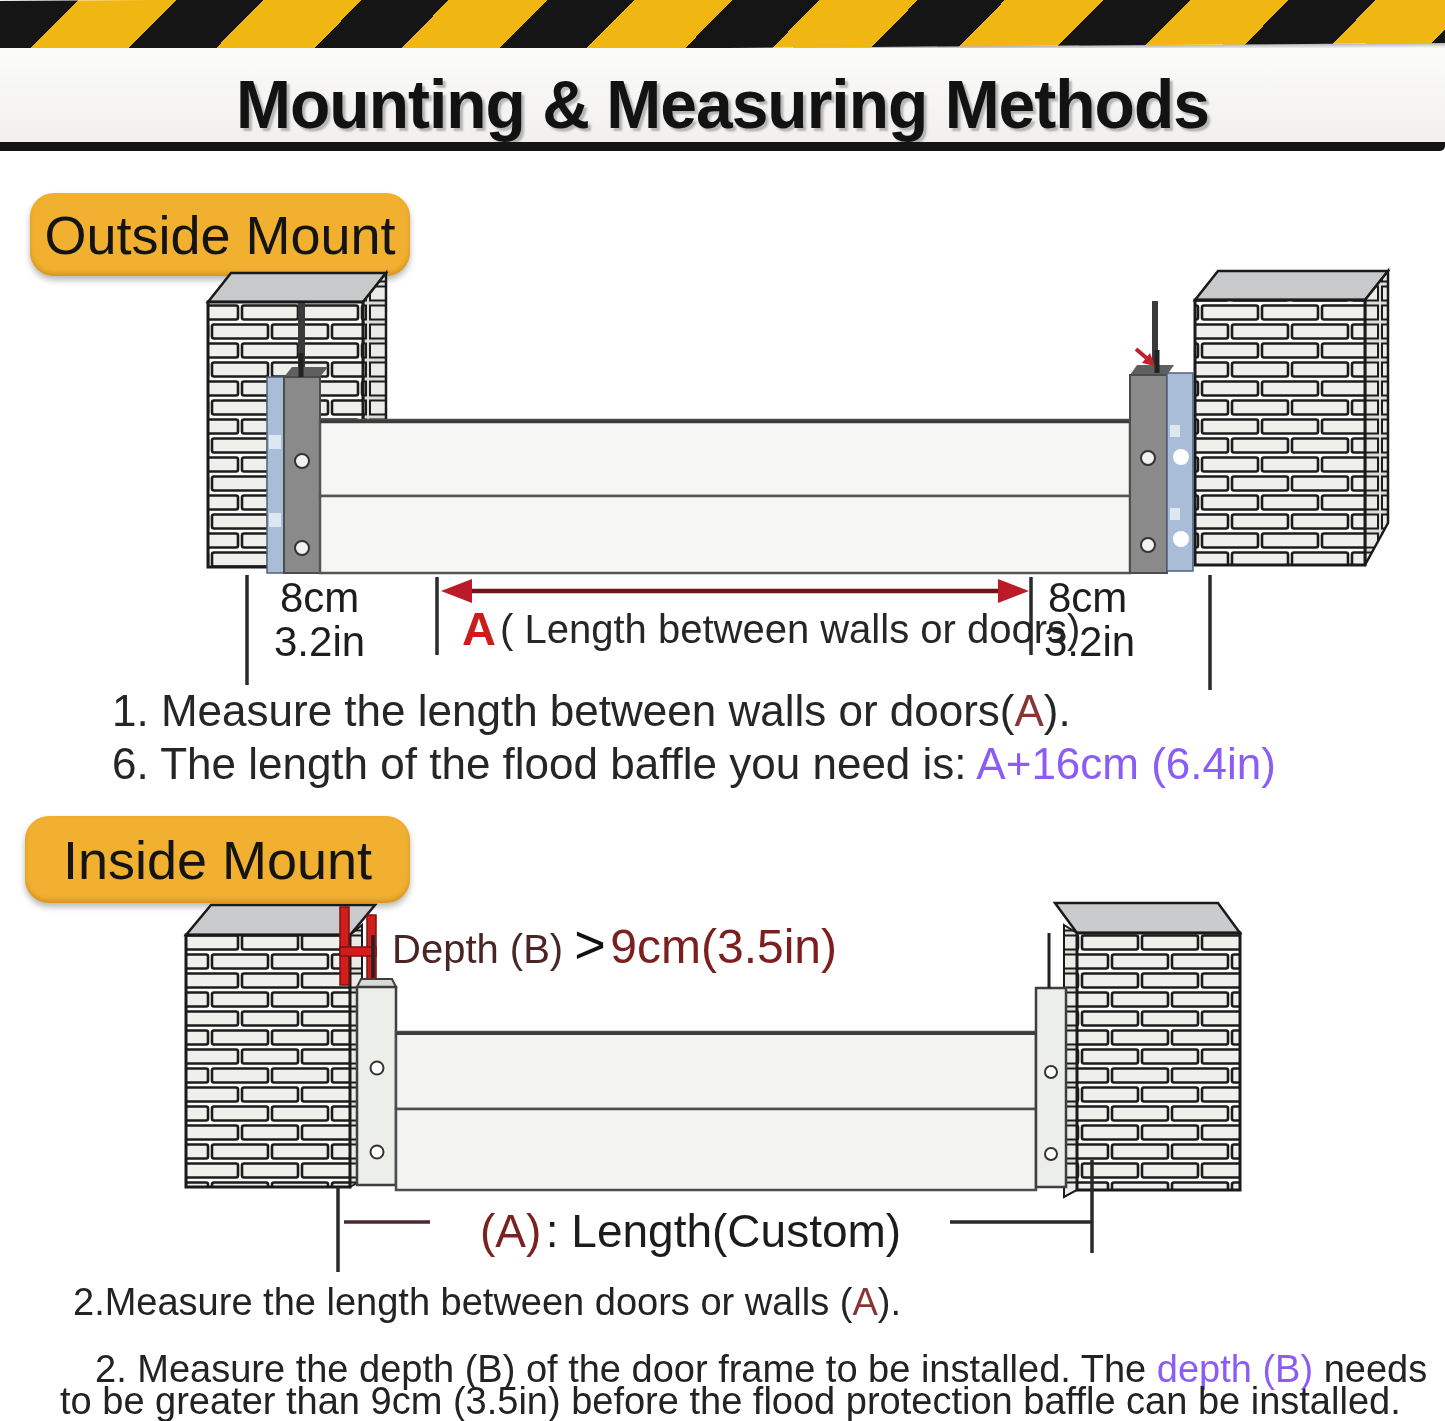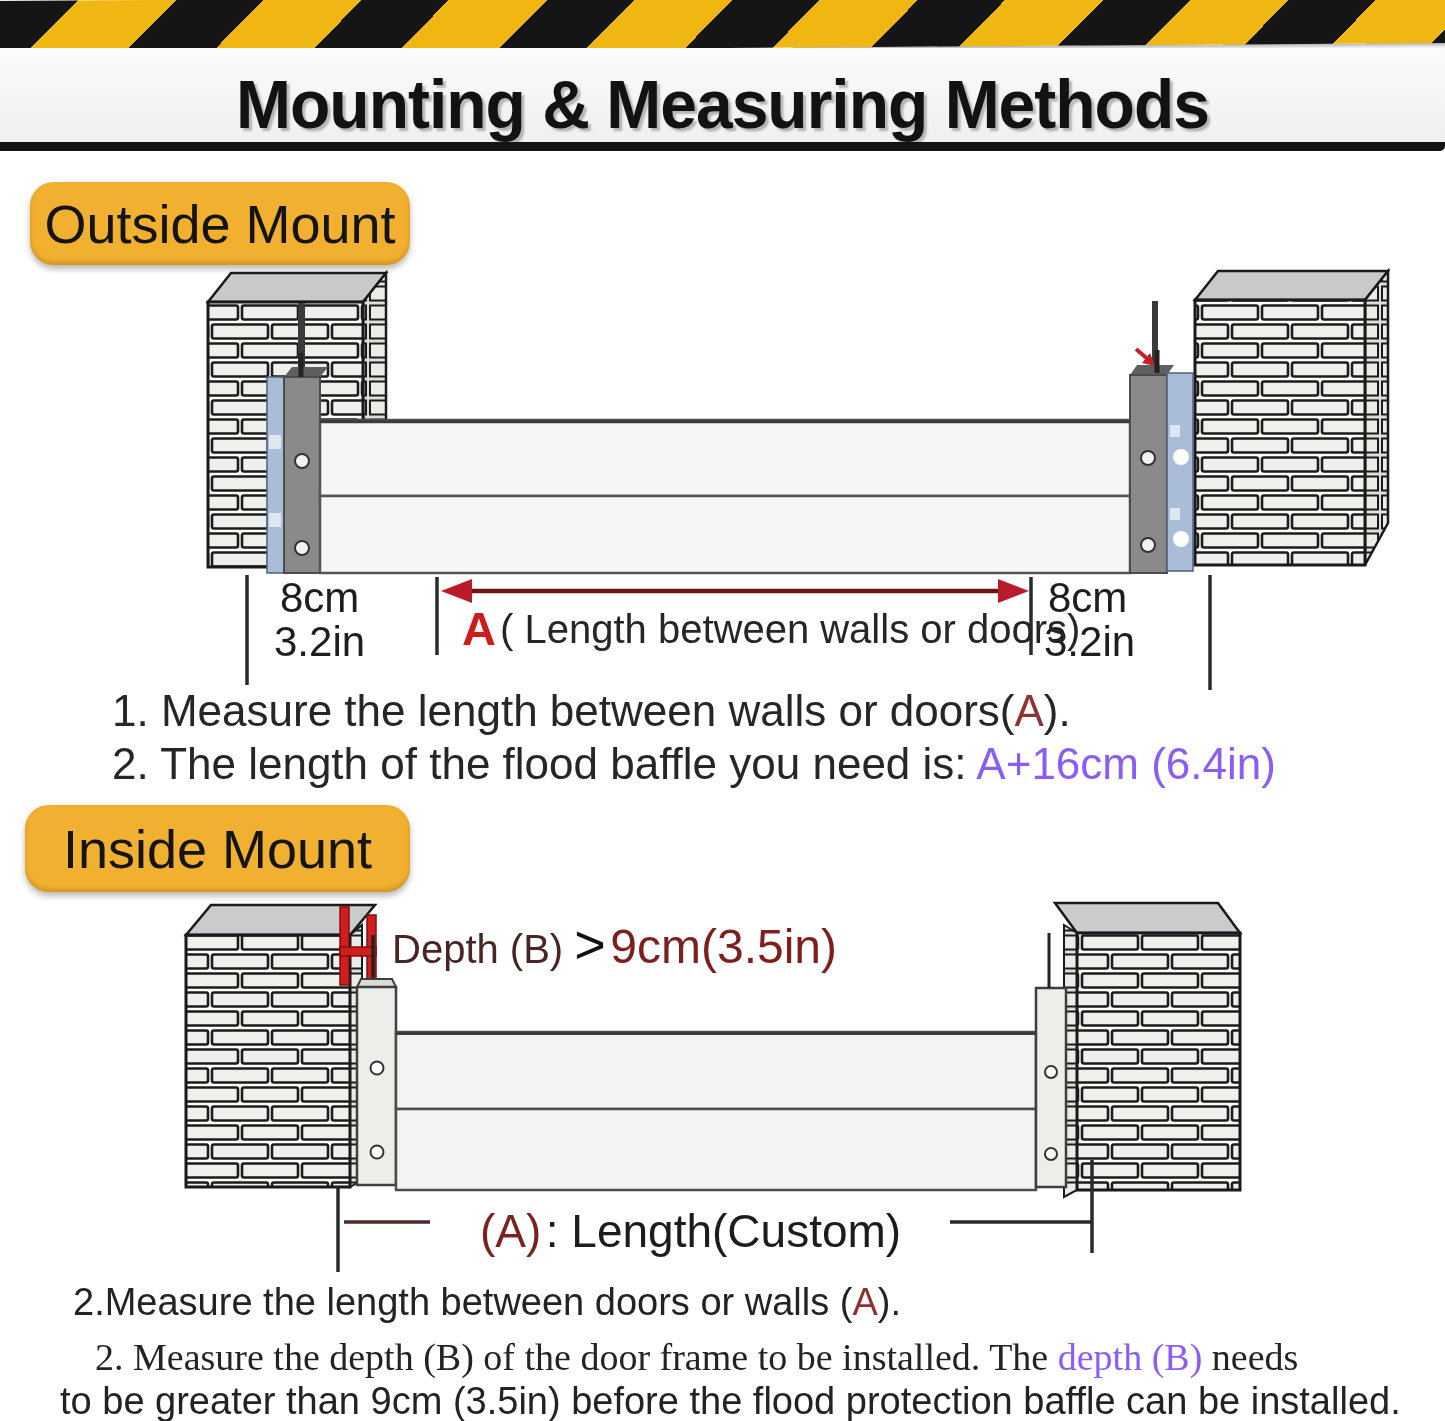--- a/index.html
+++ b/index.html
@@ -23,34 +23,34 @@
     font-size:66px;font-weight:700;letter-spacing:-1px;color:#121212;
     text-shadow:3px 3px 2px rgba(130,130,130,.55);
     transform:scaleY(1.04);
   }
   .header-rule{position:absolute;left:0;top:142px;width:1445px;height:9px;background:#141414;border-radius:0 0 5px 0;}
   
   .badge{
     position:absolute;background:#f1b02f;border-radius:24px;
     display:flex;align-items:center;justify-content:center;
     box-shadow:0 4px 6px rgba(0,0,0,.28), inset 0 -3px 4px rgba(160,100,0,.35);
-    font-size:54px;color:#141414;font-weight:500;
+    font-size:54px;color:#141414;font-weight:500;margin-top:11px;
   }
   .badge-outside{left:30px;top:182px;width:380px;height:83px;}
   .badge-inside{left:25px;top:805px;width:385px;height:87px;}
   
   .diagram{position:absolute;left:0;display:block;}
   #diagram-outside{top:265px;}
   #diagram-inside{top:895px;}
   svg text{font-family:"Liberation Sans", sans-serif;}
   
   .steps-top{position:absolute;left:112px;top:684px;font-size:44px;line-height:53px;color:#262626;white-space:nowrap;}
   .steps-bottom{position:absolute;left:0;top:1281px;font-size:38px;color:#232323;white-space:nowrap;}
   .steps-bottom .l1{position:absolute;left:73px;top:0px;}
-  .steps-bottom .l2{position:absolute;left:95px;top:54px;font-family:Liberation Serif, serif;}
+  .steps-bottom .l2{position:absolute;left:95px;top:67px;}
   .steps-bottom .l3{position:absolute;left:60px;top:99px;}
   .accent-red{color:#8b5cf6;}
   .accent-bright{color:#8a3434;}
 </style>
 </head>
 <body>
 
 <div class="canvas">
 
   <div class="hazard-band"></div>
@@ -142,21 +142,21 @@
       <text x="1048" y="347" font-size="42" fill="#1e1e1e">8cm</text>
       <text x="1044" y="391" font-size="42" fill="#1e1e1e">3.2in</text>
 
       <text x="462" y="380" font-size="47" font-weight="bold" fill="#cc1c1c">A</text>
       <text x="500" y="378" font-size="40" fill="#262626">( Length between walls or doors)</text>
     </g>
   </svg>
 
   <div class="steps-top">
     <div><span>1. Measure the length between walls or doors(</span><span class="accent-bright">A</span><span>).</span></div>
-    <div><span>2. The length of the flood baffle you need is: </span><span class="accent-red">A+16cm (6.4in)</span><span></span></div>
+    <div><span>6. The length of the flood baffle you need is: </span><span class="accent-red">A+16cm (6.4in)</span><span></span></div>
   </div>
 
   <svg id="diagram-inside" class="diagram" width="1445" height="400" viewBox="0 0 1445 400">
     <defs>
       <pattern id="bricks2" patternUnits="userSpaceOnUse" width="60" height="38">
         <rect width="60" height="38" fill="#fbfbf9"></rect>
         <rect x="2" y="2.5" width="56" height="14" rx="2" fill="#efefec" stroke="#1c1c1c" stroke-width="2.6"></rect>
         <rect x="-28" y="21.5" width="56" height="14" rx="2" fill="#efefec" stroke="#1c1c1c" stroke-width="2.6"></rect>
         <rect x="32" y="21.5" width="56" height="14" rx="2" fill="#efefec" stroke="#1c1c1c" stroke-width="2.6"></rect>
       </pattern>

